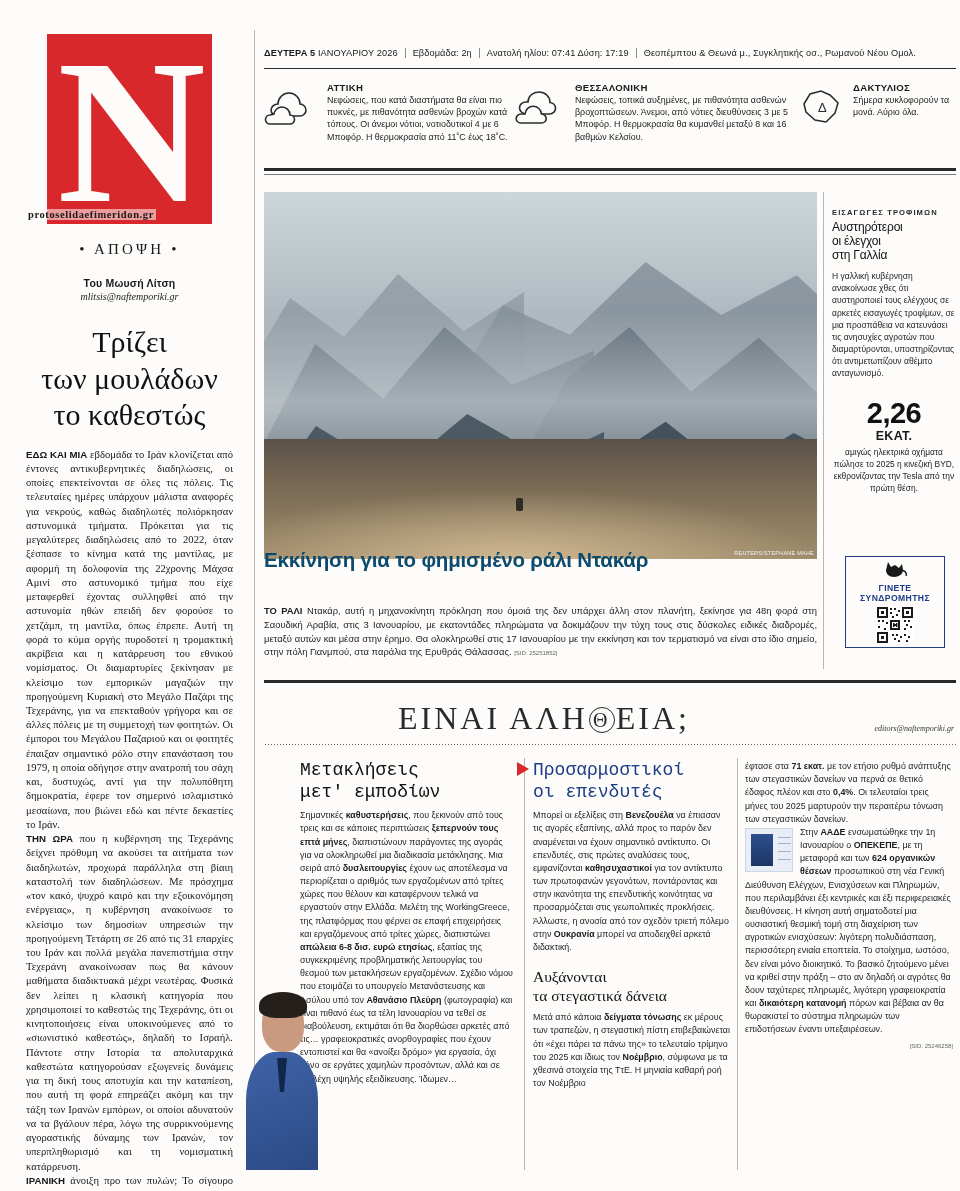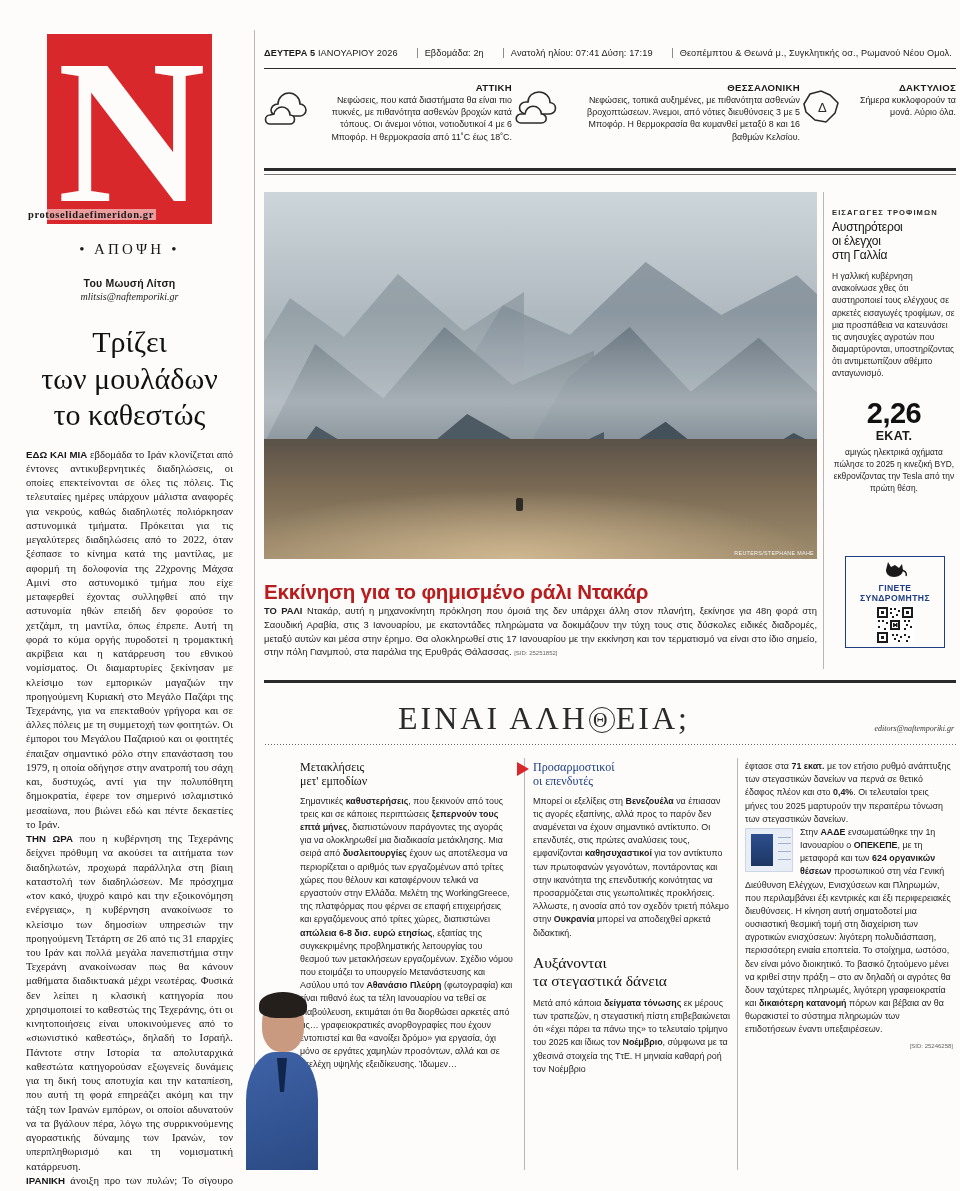--- a/index.html
+++ b/index.html
@@ -69,39 +69,39 @@
 
   .vrule-left {
     position: absolute; left: 254px; top: 30px; width: 1px; height: 1140px;
     background: #b9b6b0;
   }
 
   
   .topbar {
     position: absolute; left: 264px; top: 48px; width: 690px;
     font-size: 9.2px; letter-spacing: .1px; color: #1a1a1a;
-    display: flex; align-items: center; gap: 12px; white-space: nowrap;
+    display: flex; align-items: center; gap: 0px; white-space: nowrap;
   }
   .topbar .seg { padding: 0 7px; border-left: 1px solid #8b8b8b; }
   .topbar .seg:first-child { border-left: none; padding-left: 0; }
   .topbar b { font-weight: 700; }
 
   .hrule { position: absolute; background: #2a2a2a; }
 
   
   .weather {
     position: absolute; left: 264px; top: 82px; width: 692px;
     display: flex; gap: 0;
   }
   .wx { display: flex; gap: 7px; }
   .wx.attiki  { width: 248px; }
   .wx.thess   { width: 288px; }
   .wx.dakt    { width: 156px; }
   .wx-ico { flex: 0 0 auto; width: 56px; padding-top: 6px; }
-  .wx-txt { flex: 1; text-align: right; }
+  .wx-txt { flex: 1; }
   .wx-title {
     font-weight: 700; font-size: 9.6px; letter-spacing: .3px; margin-bottom: 1px;
   }
   .wx-desc { font-size: 8.9px; line-height: 1.37; color: #222; }
   .wx.dakt .wx-ico { width: 46px; }
 
   
   .photo {
     position: absolute; left: 264px; top: 192px; width: 553px; height: 367px;
     overflow: hidden;
@@ -138,22 +138,22 @@
     position: absolute; left: 0; top: 120px; width: 100%; height: 180px;
     background: linear-gradient(rgba(220,225,228,0), rgba(214,220,224,.55), rgba(220,225,228,0));
   }
   .credit {
     position: absolute; right: 3px; bottom: 3px;
     font-size: 5.4px; color: #f2f2f2; letter-spacing: .3px;
   }
 
   
   .dakar-h {
-    position: absolute; left: 264px; top: 580px; width: 553px;
-    font-size: 20.5px; font-weight: 700; letter-spacing: -.2px; color: #b91c1c;
+    position: absolute; left: 264px; top: 548px; width: 553px;
+    font-size: 20.5px; font-weight: 700; letter-spacing: -.2px; color: #0c4a6e;
   }
   .dakar-b {
     position: absolute; left: 264px; top: 604px; width: 553px;
     font-size: 9.4px; line-height: 1.47; color: #1d1d1f; text-align: justify;
   }
   .dakar-b b { font-weight: 700; }
   .dakar-b .sid { font-size: 6px; color: #666; }
 
   
   .vrule-right {
@@ -206,21 +206,21 @@
     position: absolute; right: 6px; top: 724px;
     font-family: "Liberation Serif", serif; font-style: italic; font-size: 8px; color: #333;
   }
 
   .col3 { position: absolute; top: 760px; font-size: 8.9px; line-height: 1.48; color: #1d1d1f; }
   .col3 b { font-weight: 700; }
   .c-a { left: 300px; width: 213px; }
   .c-b { left: 533px; width: 198px; }
   .c-c { left: 745px; width: 208px; }
   .col-h {
-    font-family: Liberation Serif, serif; font-size: 12px; line-height: 1.2;
+    font-family: Liberation Mono, monospace; font-size: 18px; line-height: 1.2;
     color: #111; margin-bottom: 6px;
   }
   .col-h.blue { color: #1d3d85; }
   .col-sub-h {
     font-family: "Liberation Serif", serif; font-size: 15.5px; line-height: 1.2;
     color: #111; margin: 14px 0 6px 0;
   }
   .tri {
     position: absolute; left: -16px; top: 2px; width: 0; height: 0;
     border-top: 7px solid transparent; border-bottom: 7px solid transparent;

